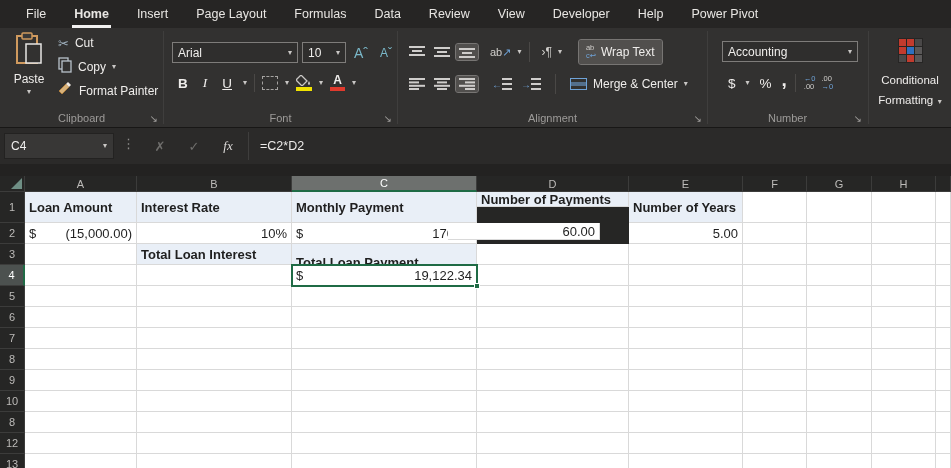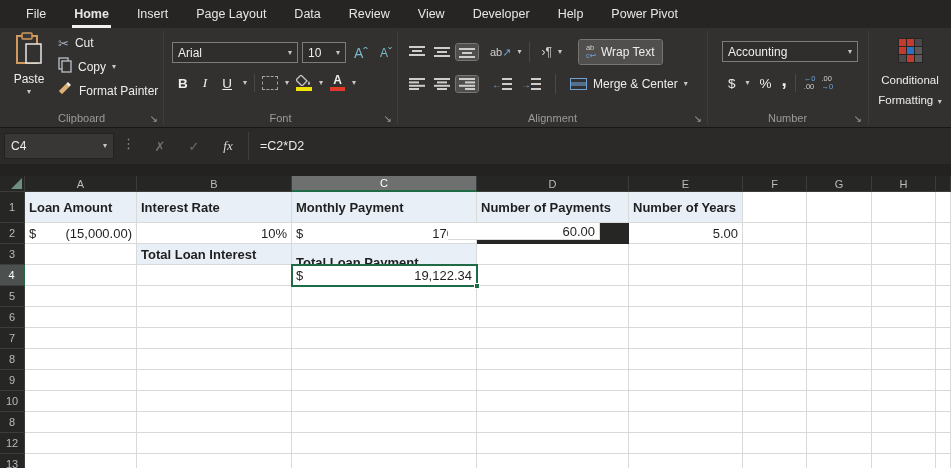--- a/index.html
+++ b/index.html
@@ -102,20 +102,21 @@
 </head>
 <body>
 
 <div id="app">
 
   <div class="tabbar" id="tabbar">
       <div class="tab">File</div>
       <div class="tab active">Home</div>
       <div class="tab">Insert</div>
       <div class="tab">Page Layout</div>
+      <div class="tab">Formulas</div>
       <div class="tab">Data</div>
       <div class="tab">Review</div>
       <div class="tab">View</div>
       <div class="tab">Developer</div>
       <div class="tab">Help</div>
       <div class="tab">Power Pivot</div>
     </div>
 
   <div class="ribbon">
 
@@ -379,21 +380,21 @@
       <div class="hdr rowhdr" style="left: 0px; top: 152px; width: 25px; height: 21px;">7</div>
       <div class="hdr rowhdr" style="left: 0px; top: 173px; width: 25px; height: 21px;">8</div>
       <div class="hdr rowhdr" style="left: 0px; top: 194px; width: 25px; height: 21px;">9</div>
       <div class="hdr rowhdr" style="left: 0px; top: 215px; width: 25px; height: 21px;">10</div>
       <div class="hdr rowhdr" style="left: 0px; top: 236px; width: 25px; height: 21px;">8</div>
       <div class="hdr rowhdr" style="left: 0px; top: 257px; width: 25px; height: 21px;">12</div>
       <div class="hdr rowhdr" style="left: 0px; top: 278px; width: 25px; height: 21px;">13</div>
       <div class="cell c-header" style="left: 25px; top: 16px; width: 112px; height: 31px;">Loan Amount</div>
       <div class="cell c-header" style="left: 137px; top: 16px; width: 155px; height: 31px;">Interest Rate</div>
       <div class="cell c-header" style="left: 292px; top: 16px; width: 185px; height: 31px;">Monthly Payment</div>
-      <div class="cell c-header" style="left: 477px; top: 16px; width: 152px; height: 31px;">Number of Payments</div>
+      <div class="cell c-header" style="left: 477px; top: 16px; width: 152px; height: 15px;">Number of Payments</div>
       <div class="cell c-header" style="left: 629px; top: 16px; width: 114px; height: 31px;">Number of Years</div>
       <div class="cell" style="left: 743px; top: 16px; width: 64px; height: 31px;"></div>
       <div class="cell" style="left: 807px; top: 16px; width: 65px; height: 31px;"></div>
       <div class="cell" style="left: 872px; top: 16px; width: 64px; height: 31px;"></div>
       <div class="cell" style="left: 936px; top: 16px; width: 15px; height: 31px;"></div>
       <div class="cell c-accounting" style="left: 25px; top: 47px; width: 112px; height: 21px;">
         <span>$</span>
         <span>(15,000.00)</span>
       </div>
       <div class="cell c-number" style="left: 137px; top: 47px; width: 155px; height: 21px;">10%</div>

